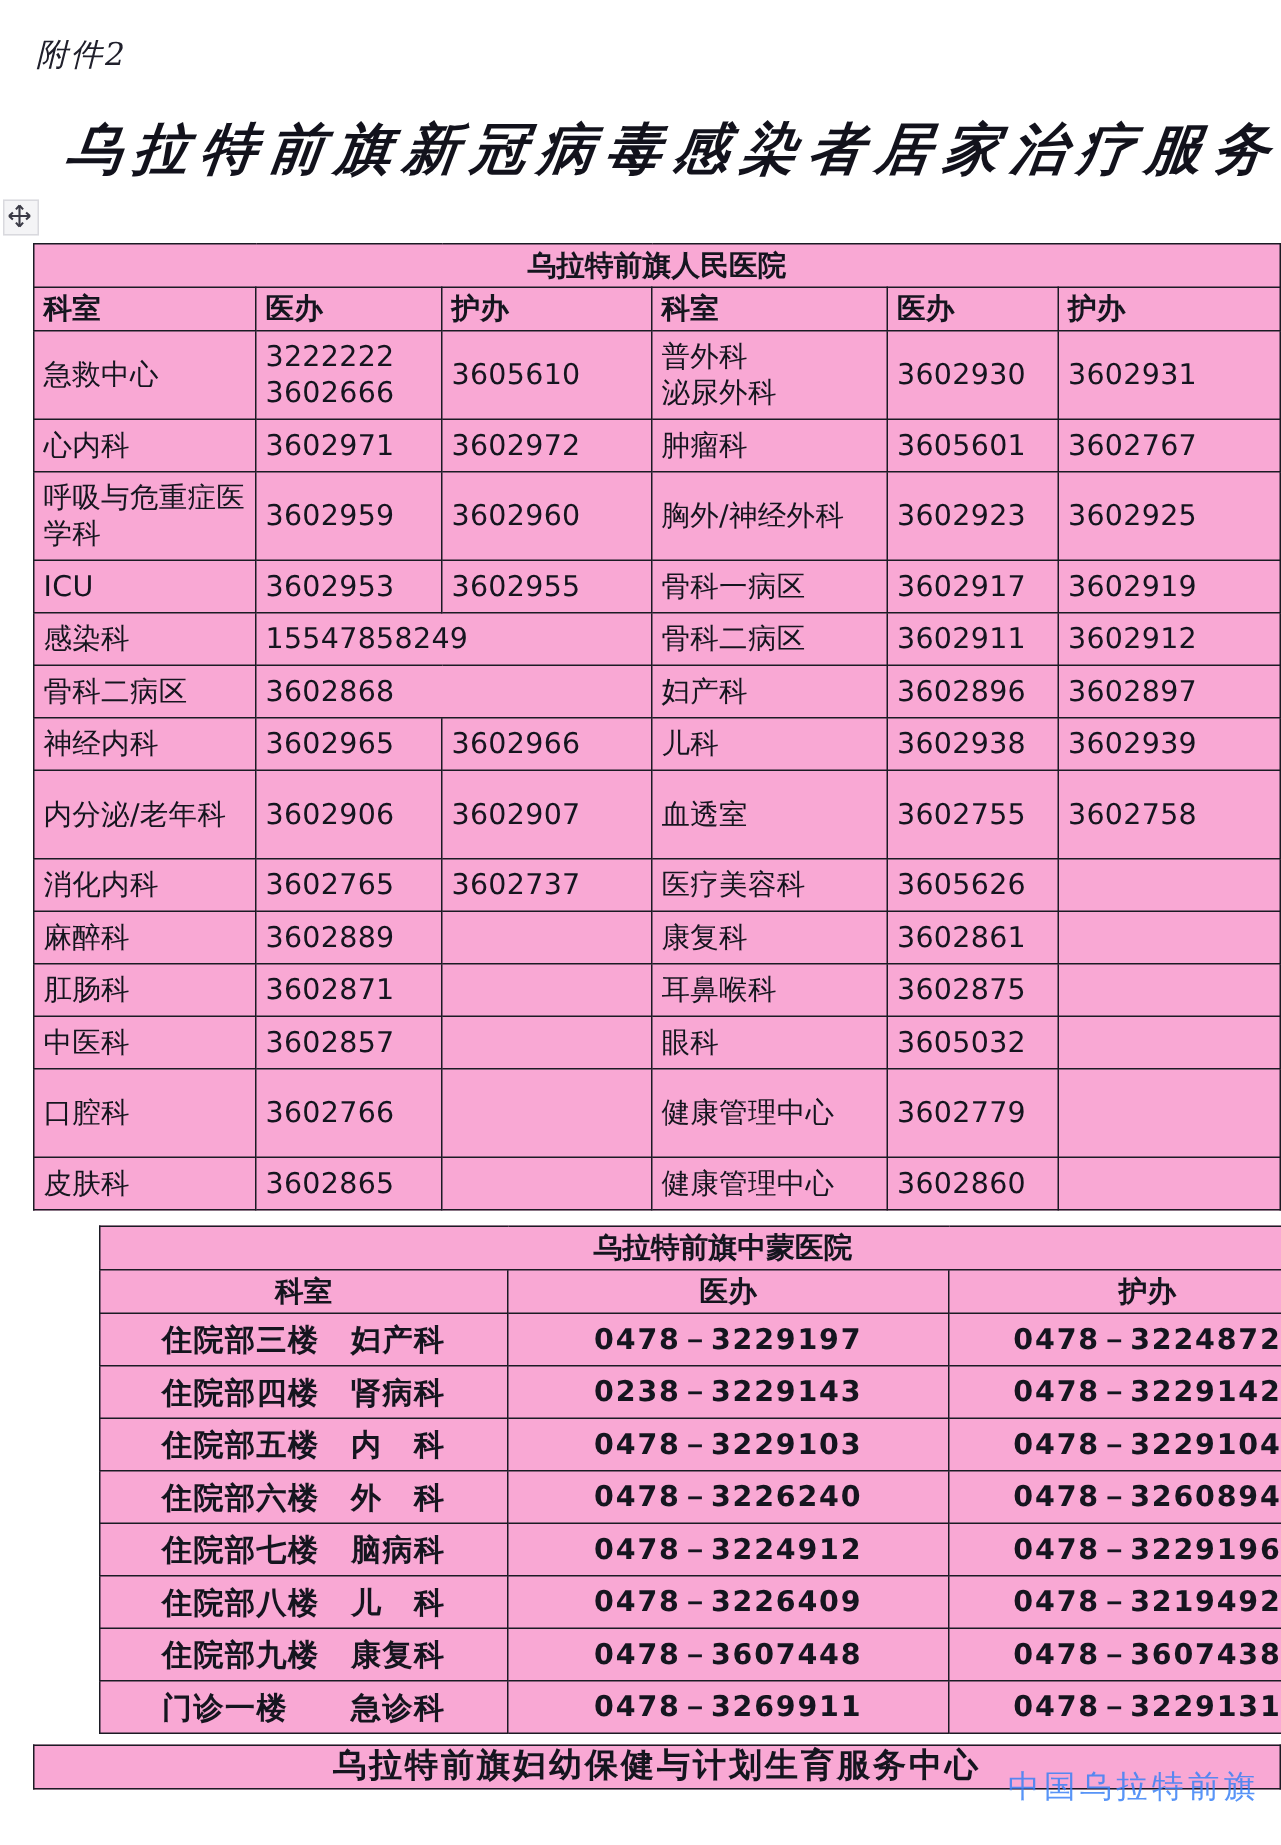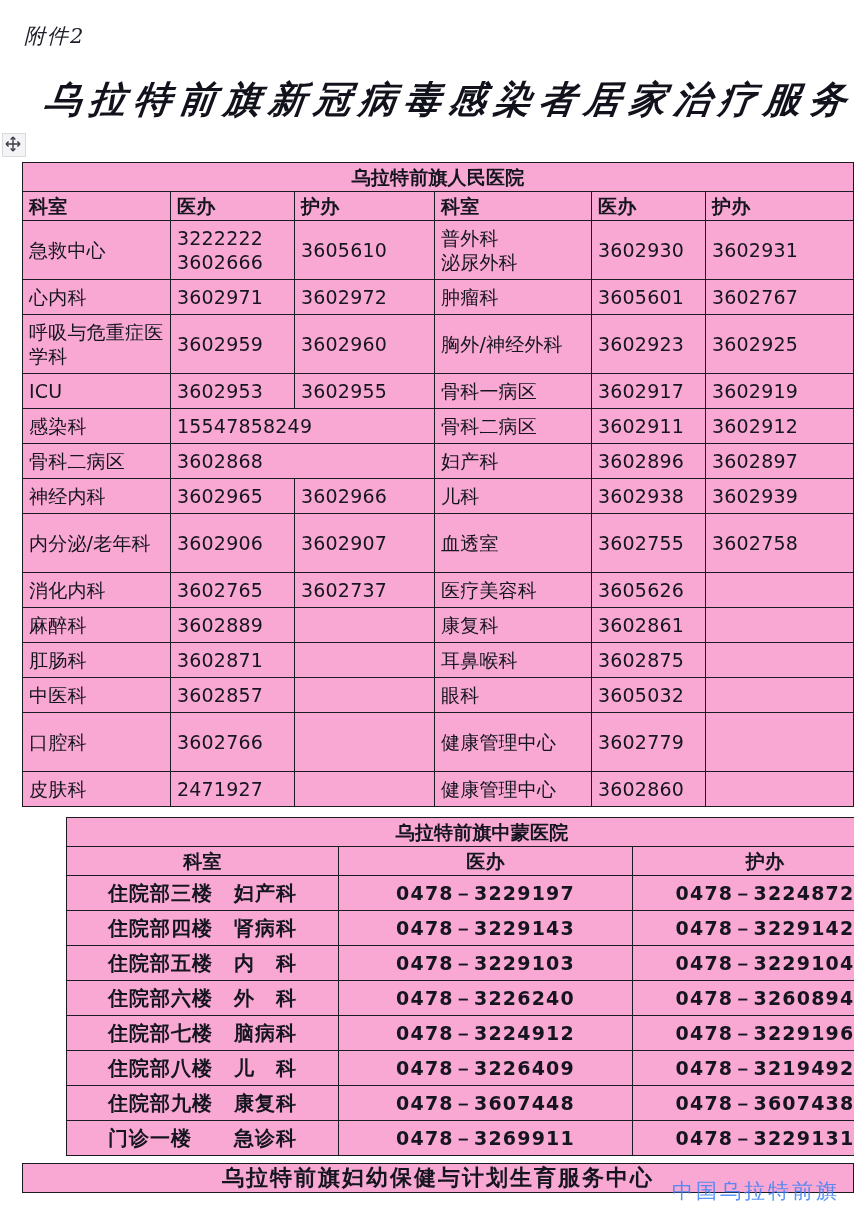--- a/index.html
+++ b/index.html
@@ -242,21 +242,21 @@
       <tr class="r-tall">
         <td class="pad-dept">口腔科</td>
         <td class="num">3602766</td>
         <td class="num"></td>
         <td class="pad-dept">健康管理中心</td>
         <td class="num">3602779</td>
         <td class="num"></td>
       </tr>
       <tr class="r-std">
         <td class="pad-dept">皮肤科</td>
-        <td class="num">2471927</td>
+        <td class="num">3602865</td>
         <td class="num"></td>
         <td class="pad-dept">健康管理中心</td>
         <td class="num">3602860</td>
         <td class="num"></td>
       </tr>
     </tbody>
 </table>
 
 <table class="doc-table" id="table-mongolian-hospital">
   <colgroup>
@@ -273,21 +273,21 @@
       <td class="colhead">医办</td>
       <td class="colhead">护办</td>
     </tr>
   <tr class="r2">
         <td class="deptcell">住院部三楼　妇产科</td>
         <td class="phonecell">0478－3229197</td>
         <td class="phonecell">0478－3224872</td>
       </tr>
       <tr class="r2">
         <td class="deptcell">住院部四楼　肾病科</td>
-        <td class="phonecell">0478－3229143</td>
+        <td class="phonecell">0238－3229143</td>
         <td class="phonecell">0478－3229142</td>
       </tr>
       <tr class="r2">
         <td class="deptcell">住院部五楼　内　科</td>
         <td class="phonecell">0478－3229103</td>
         <td class="phonecell">0478－3229104</td>
       </tr>
       <tr class="r2">
         <td class="deptcell">住院部六楼　外　科</td>
         <td class="phonecell">0478－3226240</td>

